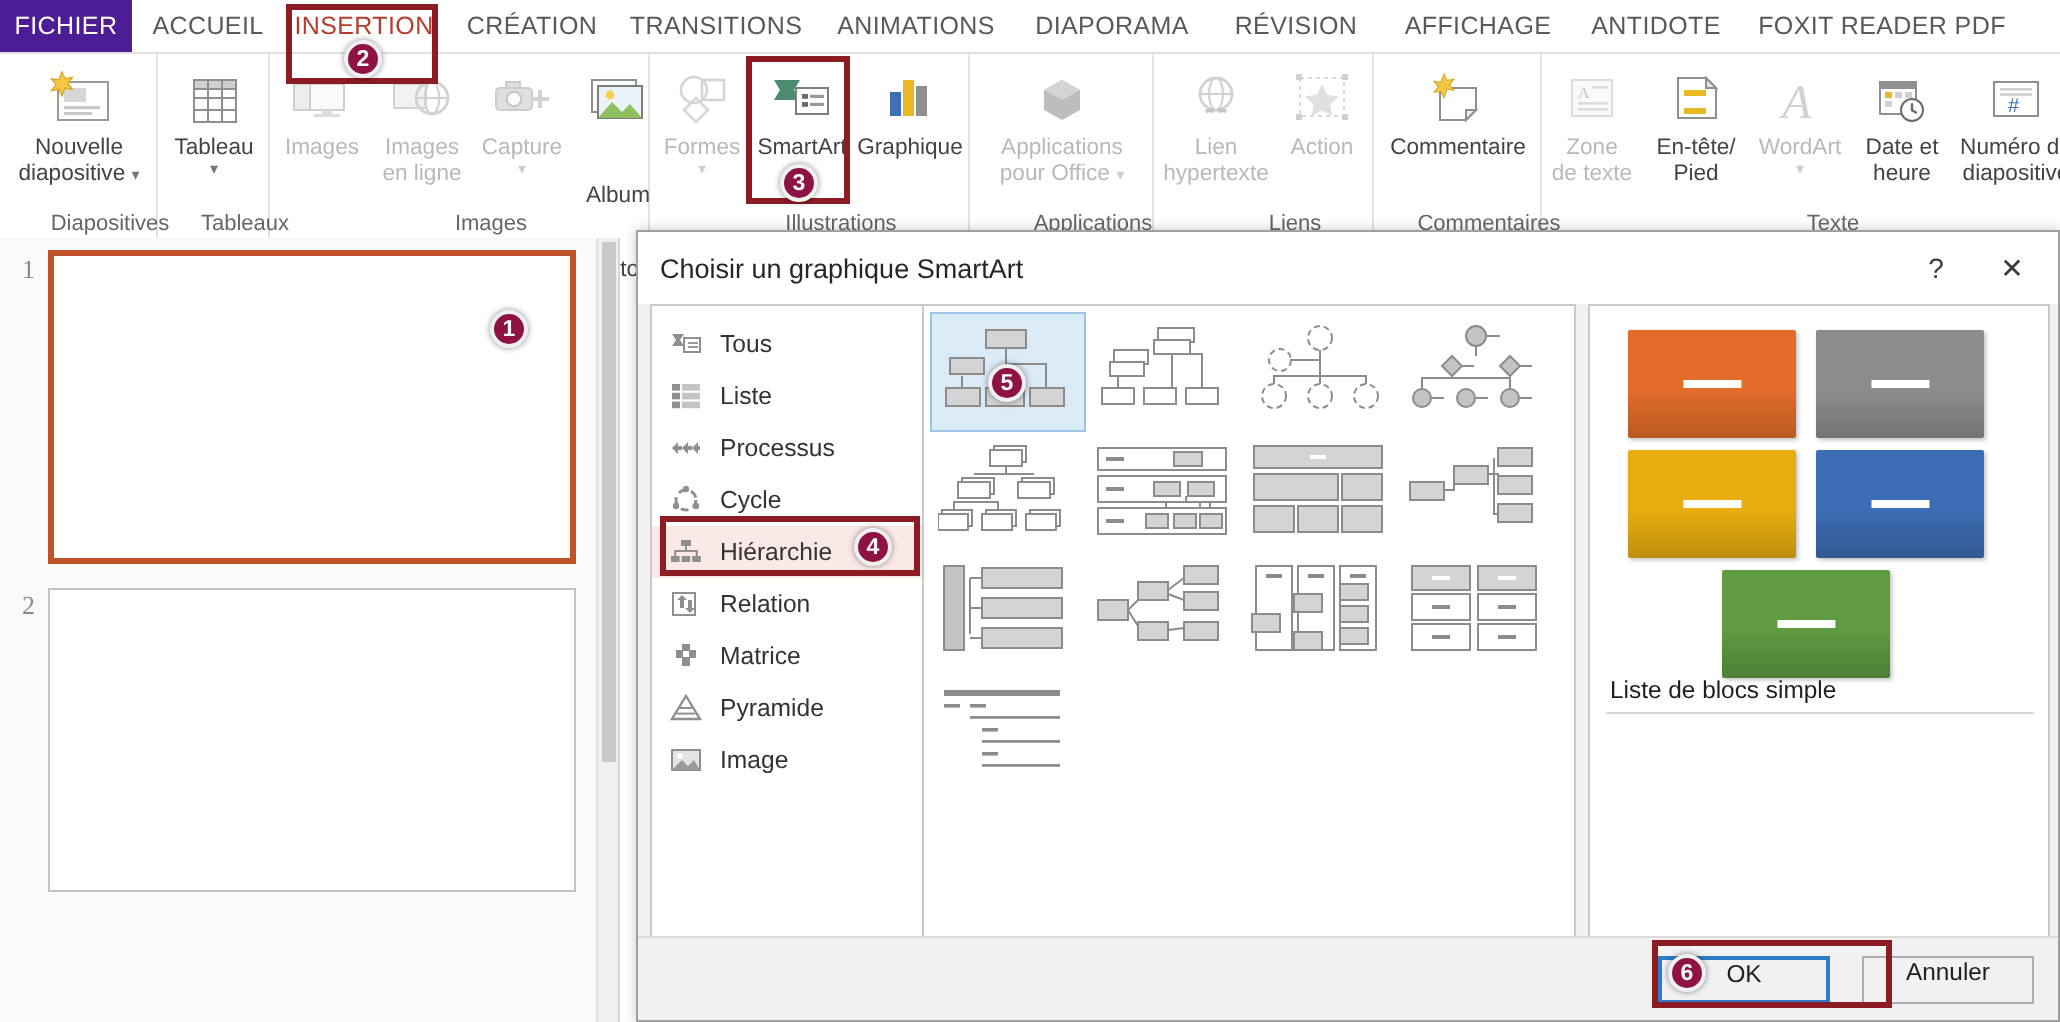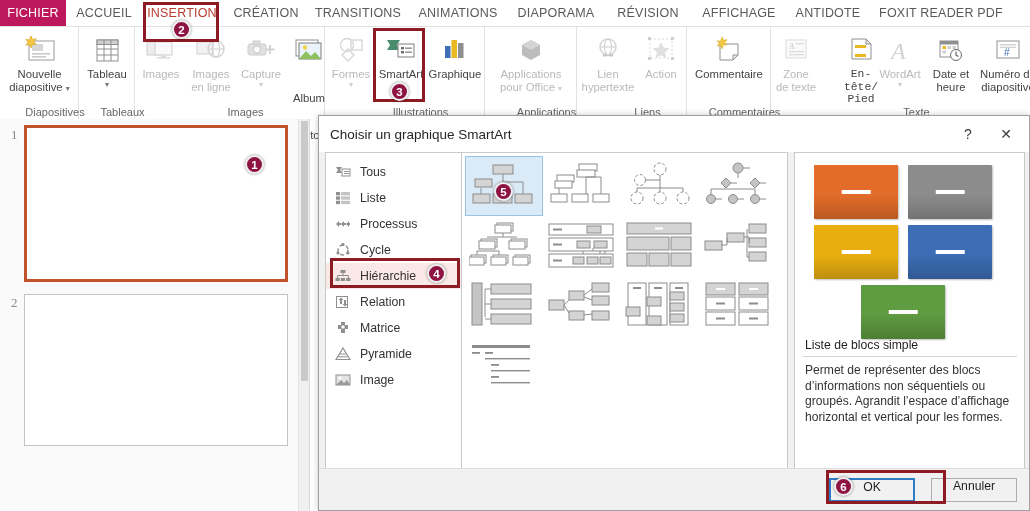--- a/index.html
+++ b/index.html
@@ -16,21 +16,21 @@
     position: absolute; left:0; top:0; width:1030px; height:26px;
     background:#ffffff;
   }
   .tab {
     position: absolute; top:0; height:26px;
     display:flex; align-items:center; justify-content:center;
     font-size:12.5px; color:#595959; letter-spacing:.2px;
     white-space:nowrap; padding:0 9px;
   }
   .tab.file {
-    background:#be185d; color:#ffffff; font-weight:400;
+    background:#4c1d95; color:#ffffff; font-weight:400;
     left:0; width:66px;
   }
   .tab.active { color:#b83b2e; }
   .ribbon-body {
     position:absolute; left:0; top:26px; width:1030px; height:93px;
     background:#ffffff; border-top:1px solid #e0e0e0;
   }
   .grp {
     position:absolute; top:0; height:93px;
     border-right:1px solid #e3e3e3;
@@ -368,21 +368,21 @@
             <rect x="5" y="4" width="20" height="18" fill="#fafafa" stroke="#dcdcdc"></rect>
             <text x="8" y="13" font-size="8" fill="#c6c6c6" font-family="serif">A</text>
             <rect x="15" y="7" width="8" height="1.3" fill="#dcdcdc"></rect>
             <rect x="8" y="15" width="15" height="1.3" fill="#dcdcdc"></rect>
             <rect x="8" y="18" width="15" height="1.3" fill="#dcdcdc"></rect>
           </svg>
         </div>
         <span>Zone</span>
         <span>de texte</span>
       </div>
-      <div class="btn" style="left:63px;width:54px;font-family:Liberation Mono, monospace;">
+      <div class="btn" style="left:50px;width:54px;">
         <div class="ic">
           <svg width="30" height="30" viewBox="0 0 30 30">
             <path d="M6 3 h14 l5 5 v15 H6z" fill="#fff" stroke="#8f8f8f"></path>
             <path d="M20 3 v5 h5z" fill="#e6e6e6" stroke="#8f8f8f"></path>
             <rect x="9" y="9" width="11" height="3" fill="#e8b923"></rect>
             <rect x="9" y="18" width="11" height="3" fill="#e8b923"></rect>
           </svg>
         </div>
         <span>En-tête/</span>
         <span>Pied</span>
@@ -728,21 +728,20 @@
       <div class="preview">
         <div class="pv-blocks">
           <div class="pv-b" id="pvb0" style="left: 19px; top: 4px; width: 84px; height: 54px; background: linear-gradient(rgb(227, 108, 42) 0%, rgb(227, 108, 42) 55%, rgb(186, 89, 34) 100%);"></div>
           <div class="pv-b" id="pvb1" style="left: 113px; top: 4px; width: 84px; height: 54px; background: linear-gradient(rgb(140, 140, 140) 0%, rgb(140, 140, 140) 55%, rgb(115, 115, 115) 100%);"></div>
           <div class="pv-b" id="pvb2" style="left: 19px; top: 64px; width: 84px; height: 54px; background: linear-gradient(rgb(232, 174, 16) 0%, rgb(232, 174, 16) 55%, rgb(190, 143, 13) 100%);"></div>
           <div class="pv-b" id="pvb3" style="left: 113px; top: 64px; width: 84px; height: 54px; background: linear-gradient(rgb(61, 109, 181) 0%, rgb(61, 109, 181) 55%, rgb(50, 89, 148) 100%);"></div>
           <div class="pv-b" id="pvb4" style="left: 66px; top: 124px; width: 84px; height: 54px; background: linear-gradient(rgb(94, 155, 65) 0%, rgb(94, 155, 65) 55%, rgb(77, 127, 53) 100%);"></div>
         </div>
         <div class="pv-name">Liste de blocs simple</div>
         <div class="pv-sep"></div>
-        <div class="pv-desc">Permet de représenter des blocs d’informations non séquentiels ou groupés. Agrandit l’espace d’affichage horizontal et vertical pour les formes.</div>
       </div>
     </div>
 
     <div class="dlg-foot">
       <div class="fbtn primary" style="right:114px;">
           <span>OK</span>
         </div>
       <div class="fbtn" style="right:12px;">
           <span>Annuler</span>
         </div>

